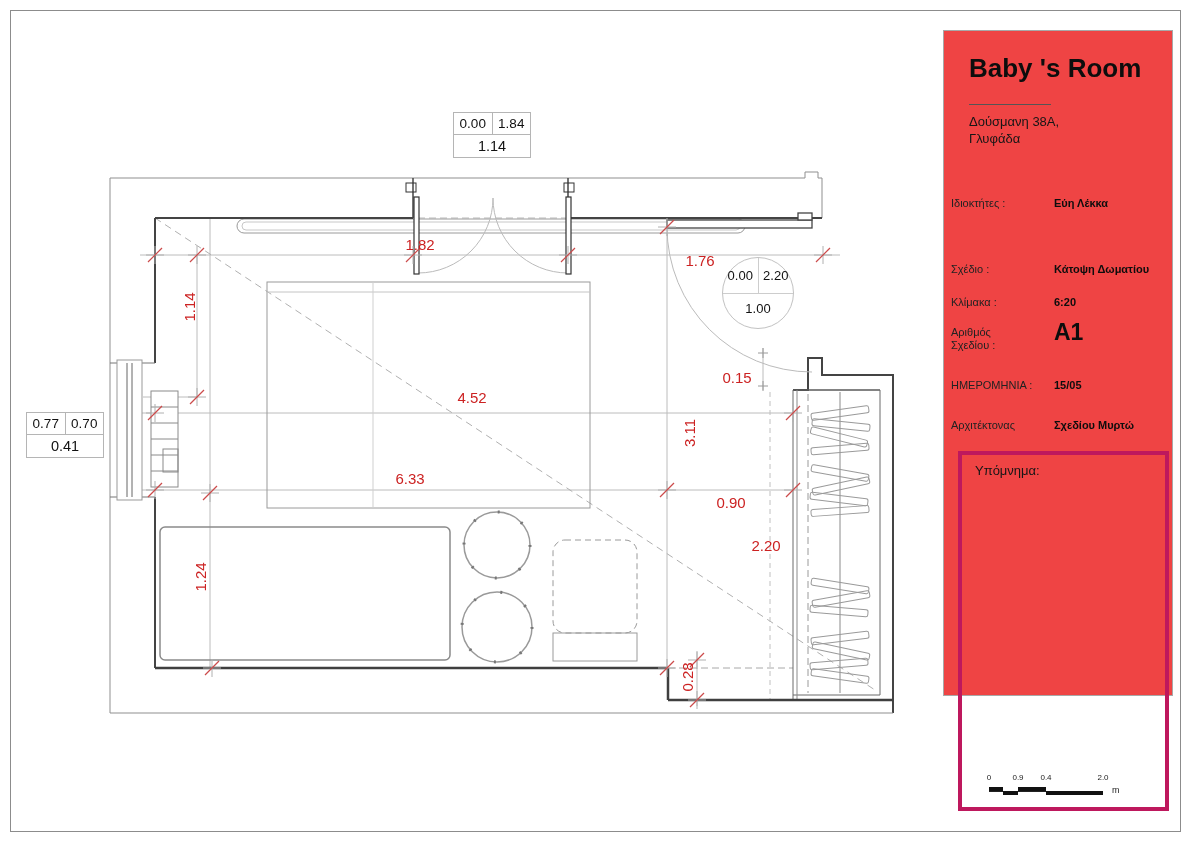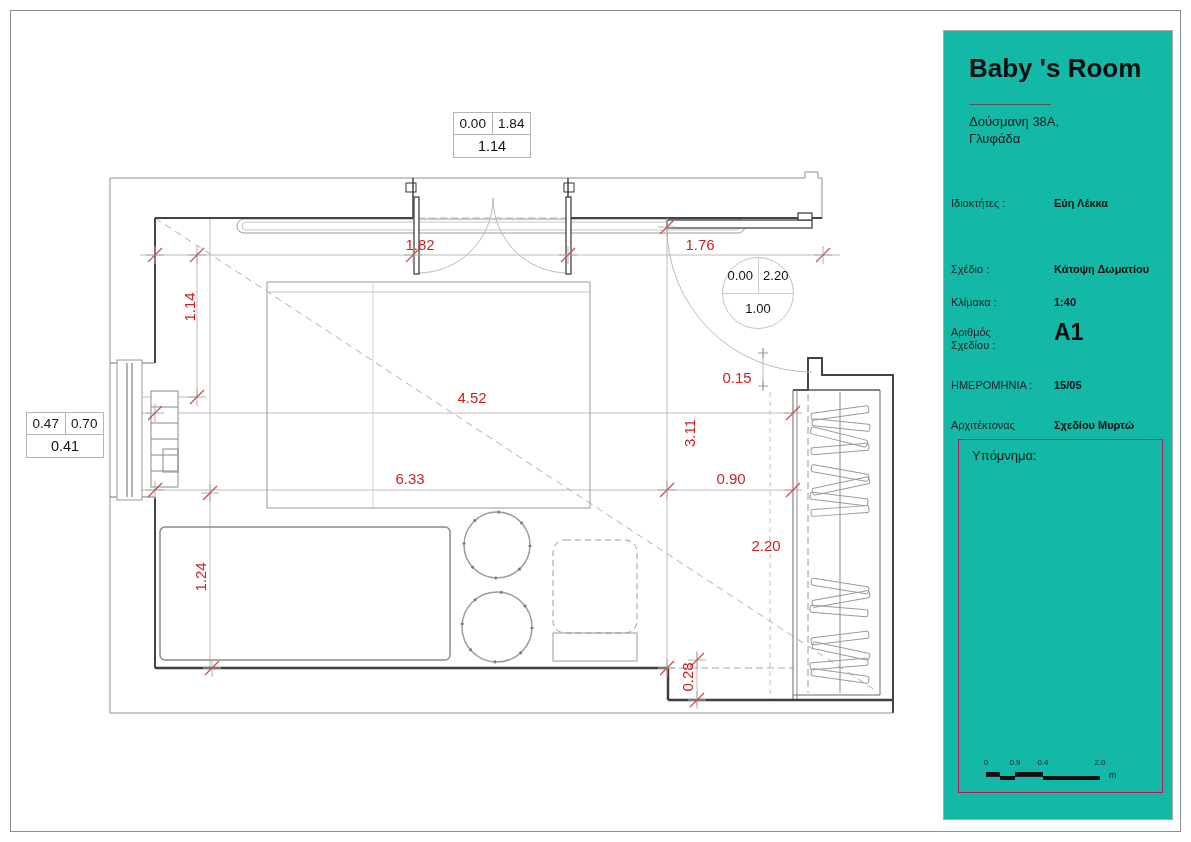--- a/index.html
+++ b/index.html
@@ -27,30 +27,30 @@
   
   .circle-tag{position:absolute;left:722px;top:257px;width:70px;height:70px;
     border:1px solid #c2c2c2;border-radius:50%;font-size:13px;text-align:center;
     color:#111;background:rgba(255,255,255,.0);}
   .circle-tag .r1{display:flex;height:35px;align-items:center;border-bottom:1px solid #cdcdcd;}
   .circle-tag .r1 span{flex:1;}
   .circle-tag .r1 span:first-child{border-right:1px solid #cdcdcd;height:100%;line-height:35px;}
   .circle-tag .r2{height:33px;line-height:30px;}
 
   
-  .panel{position:absolute;left:943px;top:30px;width:230px;height:790px;
-    background:#14b8a6;border:1px solid #a8a8a8;box-sizing:border-box;}
+  .panel{position:absolute;left:943px;top:30px;width:230px;height:666px;
+    background:#ef4444;border:1px solid #a8a8a8;box-sizing:border-box;}
   .tb-title{position:absolute;left:25px;top:22px;font-size:26px;font-weight:bold;color:#0d0d0d;}
   .tb-rule{position:absolute;left:25px;top:73px;width:82px;border-top:1px solid #555;}
   .tb-address{position:absolute;left:25px;top:82px;font-size:13px;line-height:17px;color:#161616;}
   .tb-label{position:absolute;left:7px;font-size:11px;color:#222;line-height:13px;}
   .tb-value{position:absolute;left:110px;font-size:11px;font-weight:bold;color:#0d0d0d;}
   .tb-value.big{font-size:23px;}
-  .legend-box{position:absolute;left:14px;top:408px;width:203px;height:352px;
-    border:1px solid #be185d;}
+  .legend-box{position:absolute;left:14px;top:420px;width:203px;height:352px;
+    border:4px solid #be185d;}
   .legend-label{position:absolute;left:13px;top:8px;font-size:13px;color:#161616;}
   
   .sb-tick{position:absolute;font-size:8px;color:#222;transform:translateX(-50%);top:318px;}
   .sb-base{position:absolute;left:27px;top:336px;width:114px;height:1px;background:#222;}
   .sb-seg{position:absolute;height:4px;background:#111;}
   .sb-unit{position:absolute;left:150px;top:330px;font-size:9px;color:#222;}
 </style>
 </head>
 <body>
 
@@ -204,42 +204,42 @@
     <use href="#tick" x="667" y="227"></use>
     <use href="#tick" x="667" y="668"></use>
     <use href="#tick" x="697" y="660"></use>
     <use href="#tick" x="697" y="700"></use>
     <use href="#plus" x="763" y="353"></use>
     <use href="#plus" x="763" y="386"></use>
   </g>
 </svg>
 
 <span class="dim" style="left:420px;top:244px">1.82</span>
-<span class="dim" style="left:700px;top:244px">1.76</span>
+<span class="dim" style="left:700px;top:260px">1.76</span>
 <span class="dim v" style="left:189px;top:307px">1.14</span>
 <span class="dim" style="left:472px;top:397px">4.52</span>
 <span class="dim" style="left:410px;top:478px">6.33</span>
-<span class="dim" style="left:731px;top:478px">0.90</span>
+<span class="dim" style="left:731px;top:502px">0.90</span>
 <span class="dim v" style="left:689px;top:433px">3.11</span>
 <span class="dim" style="left:766px;top:545px">2.20</span>
 <span class="dim" style="left:737px;top:377px">0.15</span>
 <span class="dim v" style="left:687px;top:677px">0.28</span>
 <span class="dim v" style="left:200px;top:577px">1.24</span>
 
 <div class="tag" style="left:453px;top:112px">
   <div class="r1">
     <span>0.00</span>
     <span>1.84</span>
   </div>
   <div class="r2">1.14</div>
 </div>
 
 <div class="tag" style="left:26px;top:412px">
   <div class="r1">
-    <span>0.47</span>
+    <span>0.77</span>
     <span>0.70</span>
   </div>
   <div class="r2">0.41</div>
 </div>
 
 <div class="circle-tag">
   <div class="r1">
     <span>0.00</span>
     <span>2.20</span>
   </div>
@@ -254,21 +254,21 @@
     <div>Γλυφάδα</div>
   </div>
 
   <div class="tb-label" style="top:166px">Ιδιοκτήτες :</div>
   <div class="tb-value" style="top:166px">Εύη Λέκκα</div>
 
   <div class="tb-label" style="top:232px">Σχέδιο :</div>
   <div class="tb-value" style="top:232px">Κάτοψη Δωματίου</div>
 
   <div class="tb-label" style="top:265px">Κλίμακα :</div>
-  <div class="tb-value" style="top:265px">1:40</div>
+  <div class="tb-value" style="top:265px">6:20</div>
 
   <div class="tb-label" style="top:295px;width:66px">Αριθμός Σχεδίου :</div>
   <div class="tb-value big" style="top:288px">A1</div>
 
   <div class="tb-label" style="top:348px">ΗΜΕΡΟΜΗΝΙΑ :</div>
   <div class="tb-value" style="top:348px">15/05</div>
 
   <div class="tb-label" style="top:388px">Αρχιτέκτονας</div>
   <div class="tb-value" style="top:388px">Σχεδίου Μυρτώ</div>
 

